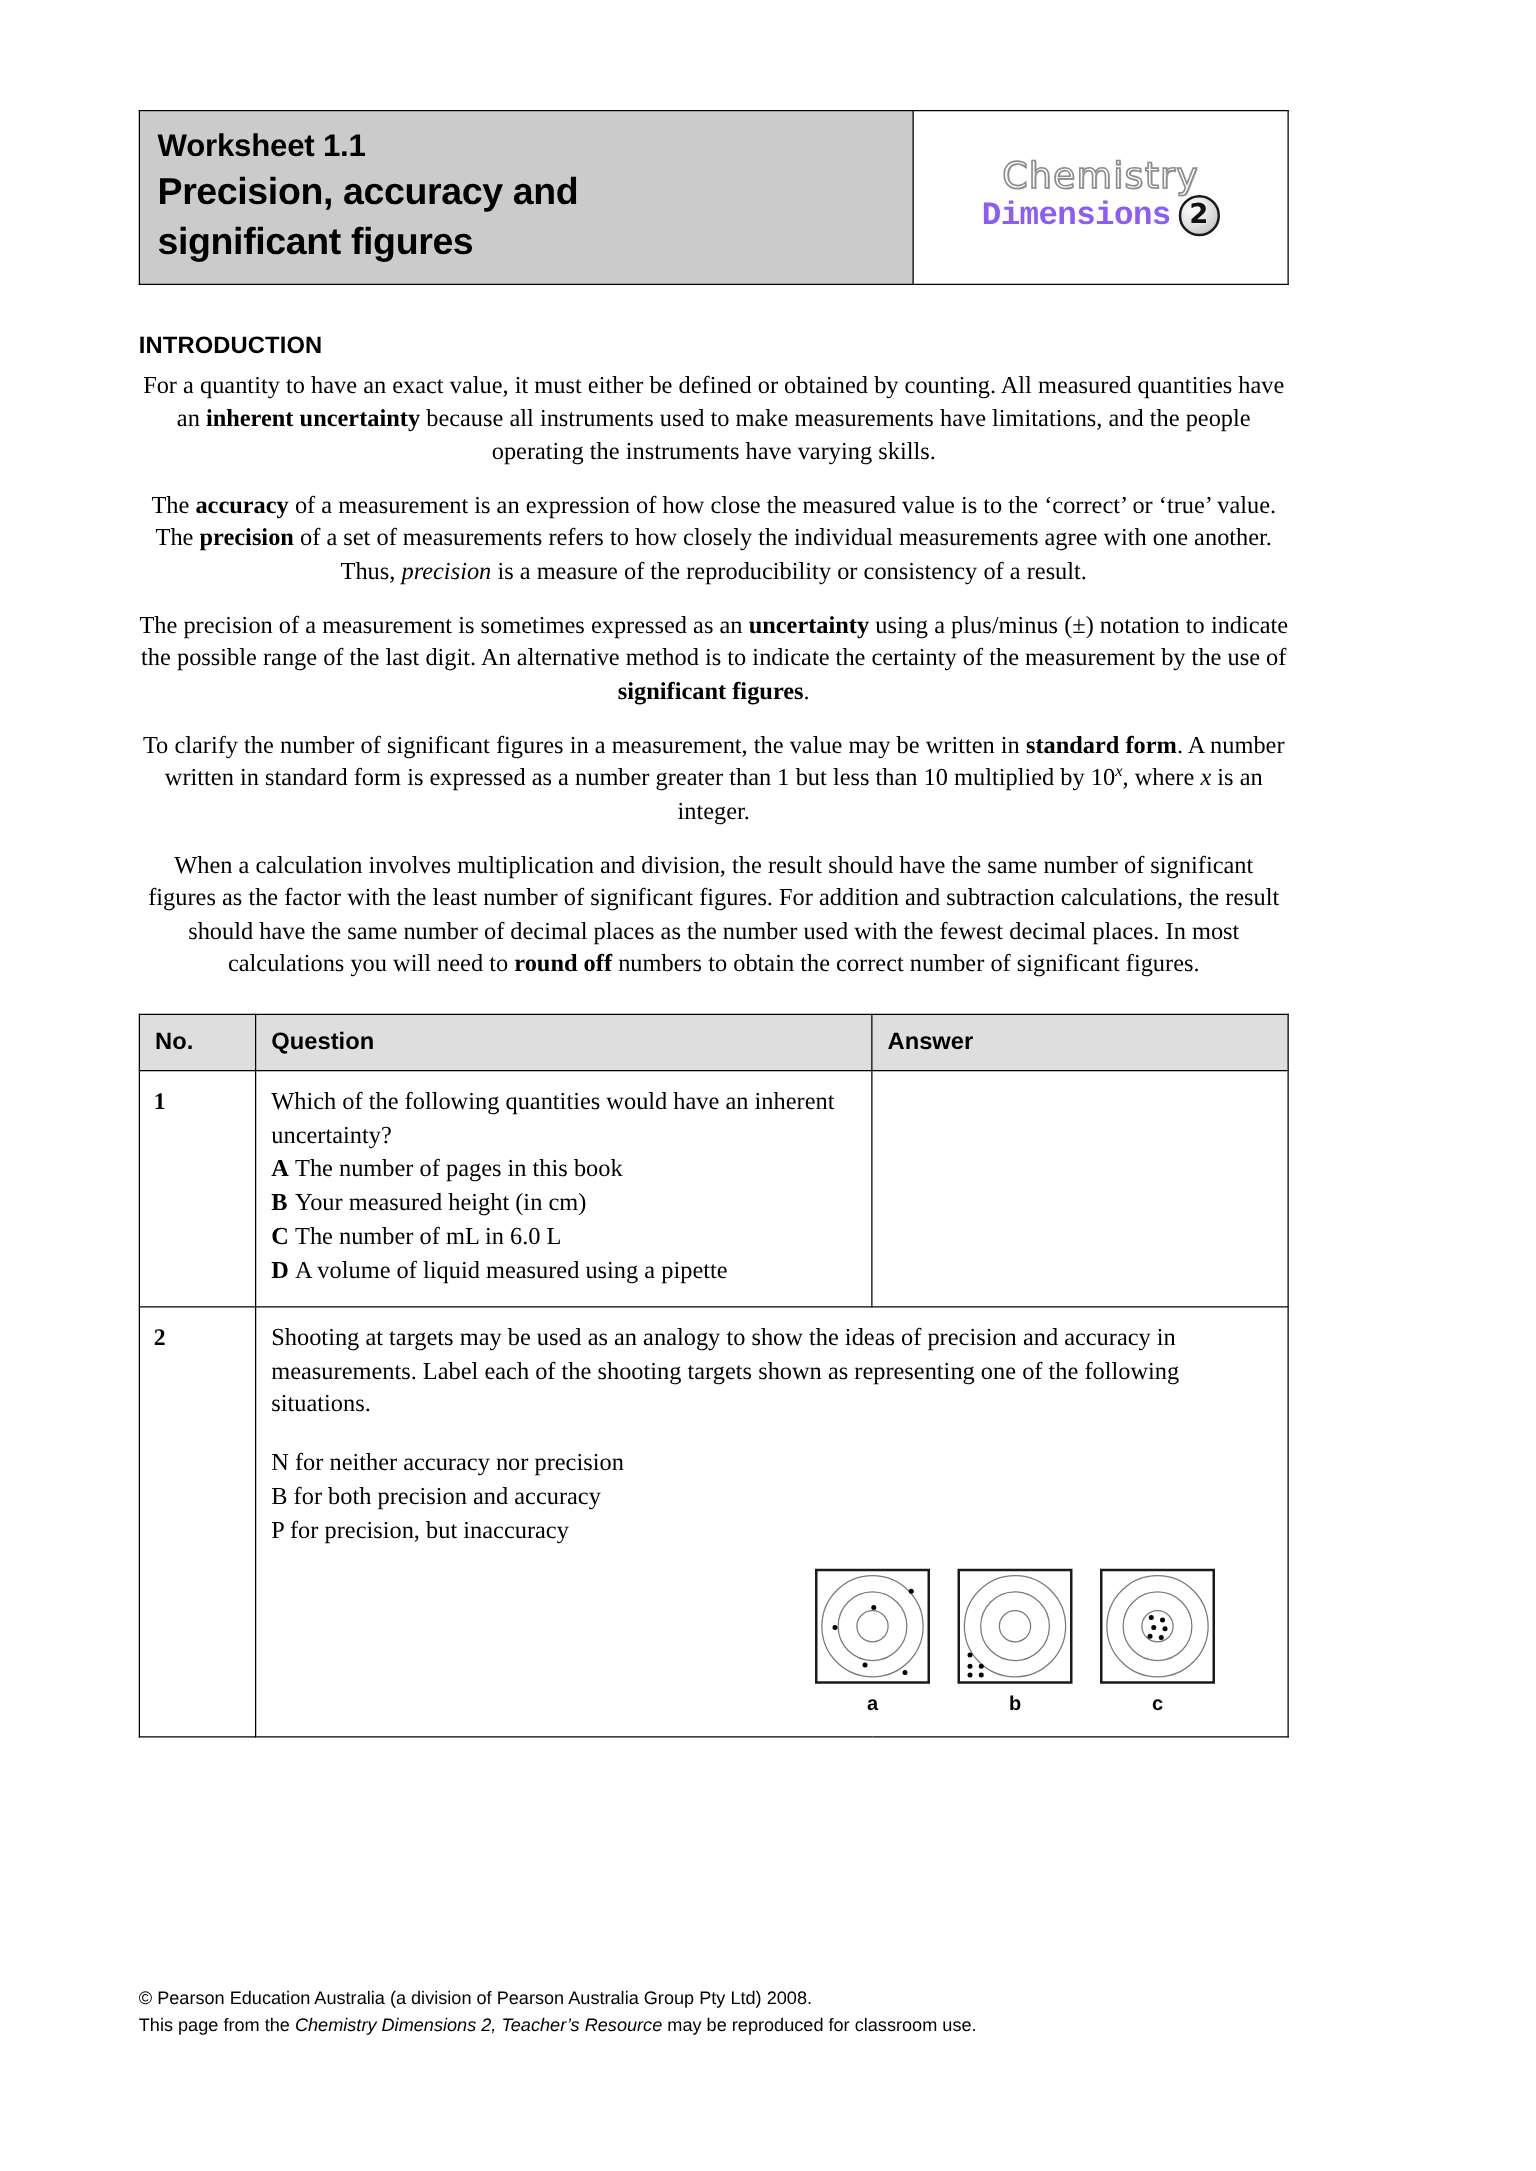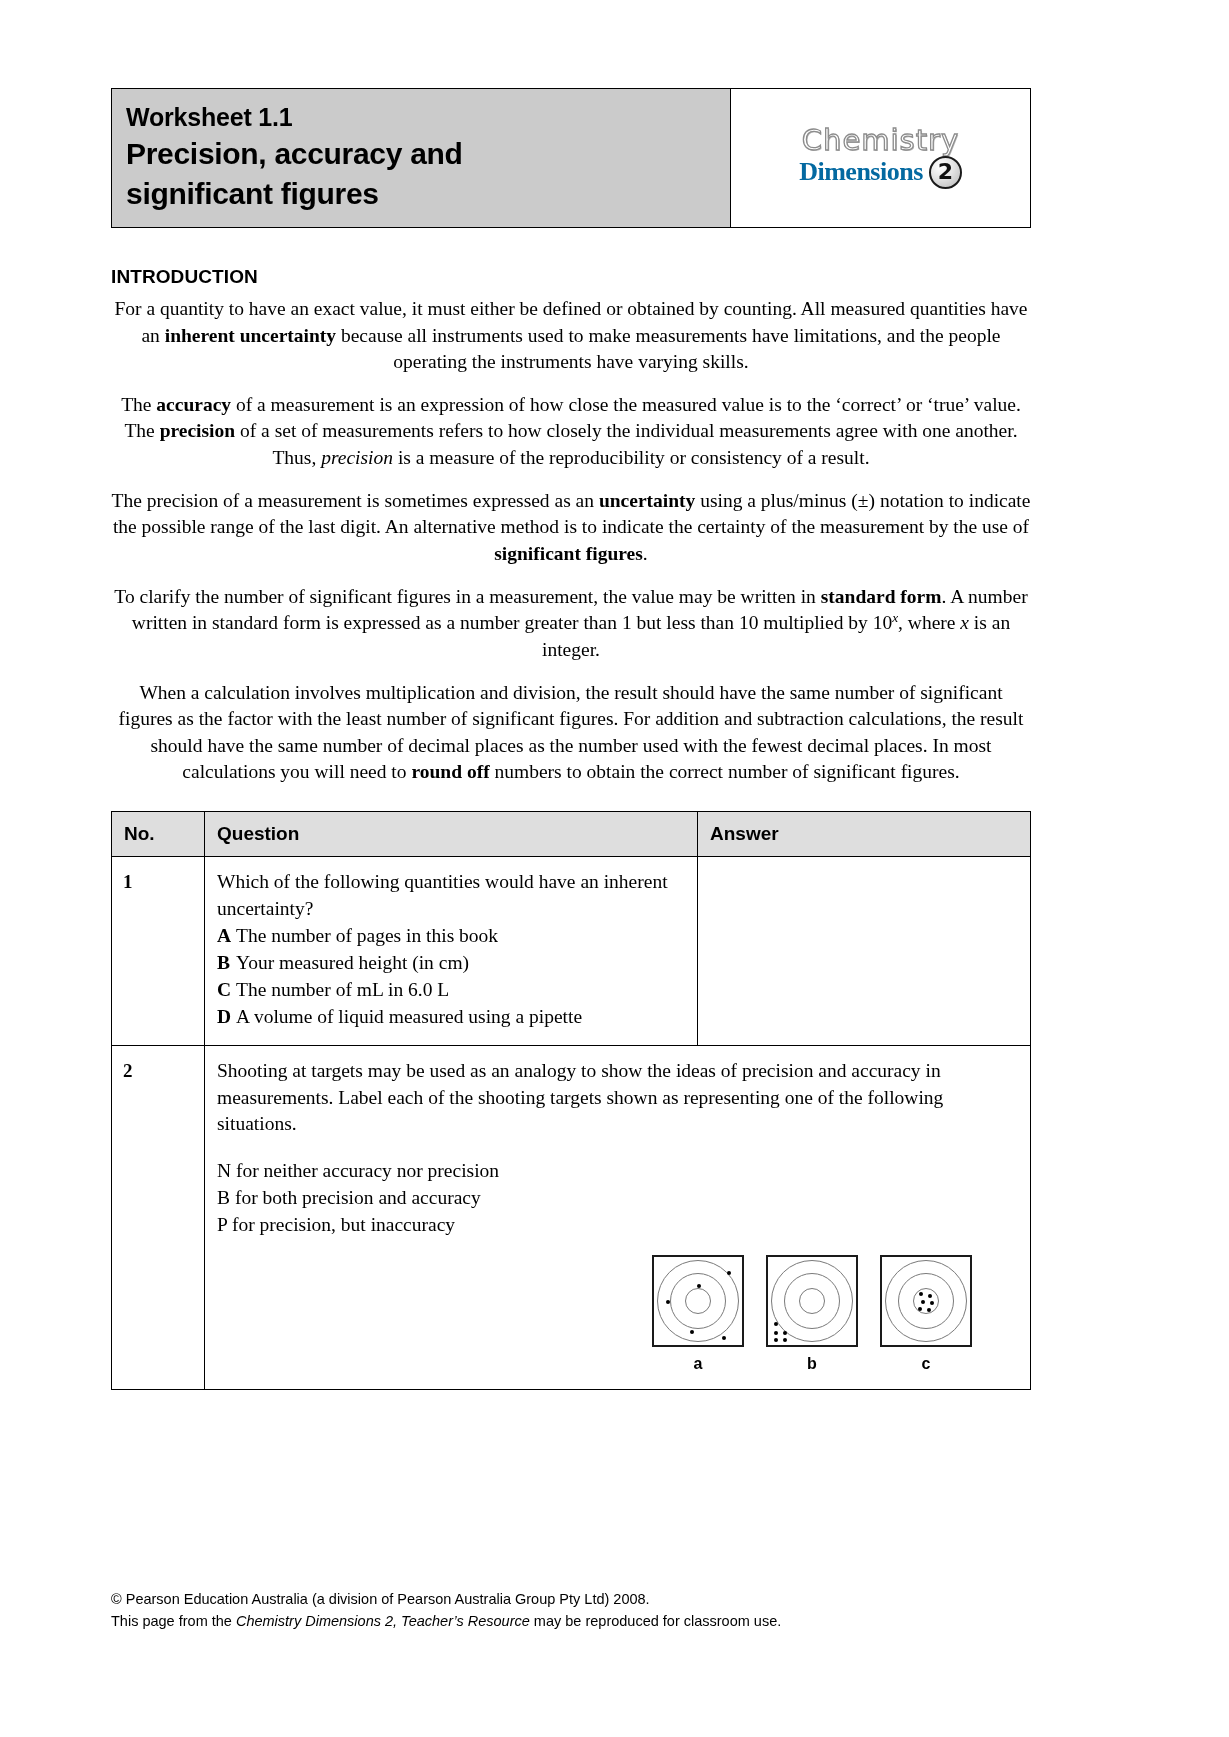--- a/index.html
+++ b/index.html
@@ -82,25 +82,25 @@
     line-height: 1;
   }
   .logo-dim-row {
     display: flex;
     align-items: center;
     justify-content: center;
     gap: 6px;
     margin-top: 1px;
   }
   .logo-dimensions {
-    font-family: Liberation Serif, serif;
+    font-family: Liberation Mono, monospace;
     font-weight: bold;
     font-size: 26px;
     letter-spacing: -0.5px;
-    color: #0369a1;
+    color: #8b5cf6;
     line-height: 1;
   }
   .logo-two {
     width: 33px;
     height: 33px;
     border-radius: 50%;
     border: 2.5px solid #1a1a1a;
     background: radial-gradient(circle at 34% 30%, #ffffff 0%, #e4e4e4 45%, #b6b6b6 100%);
     font-family: "DejaVu Sans", sans-serif;
     font-weight: bold;

